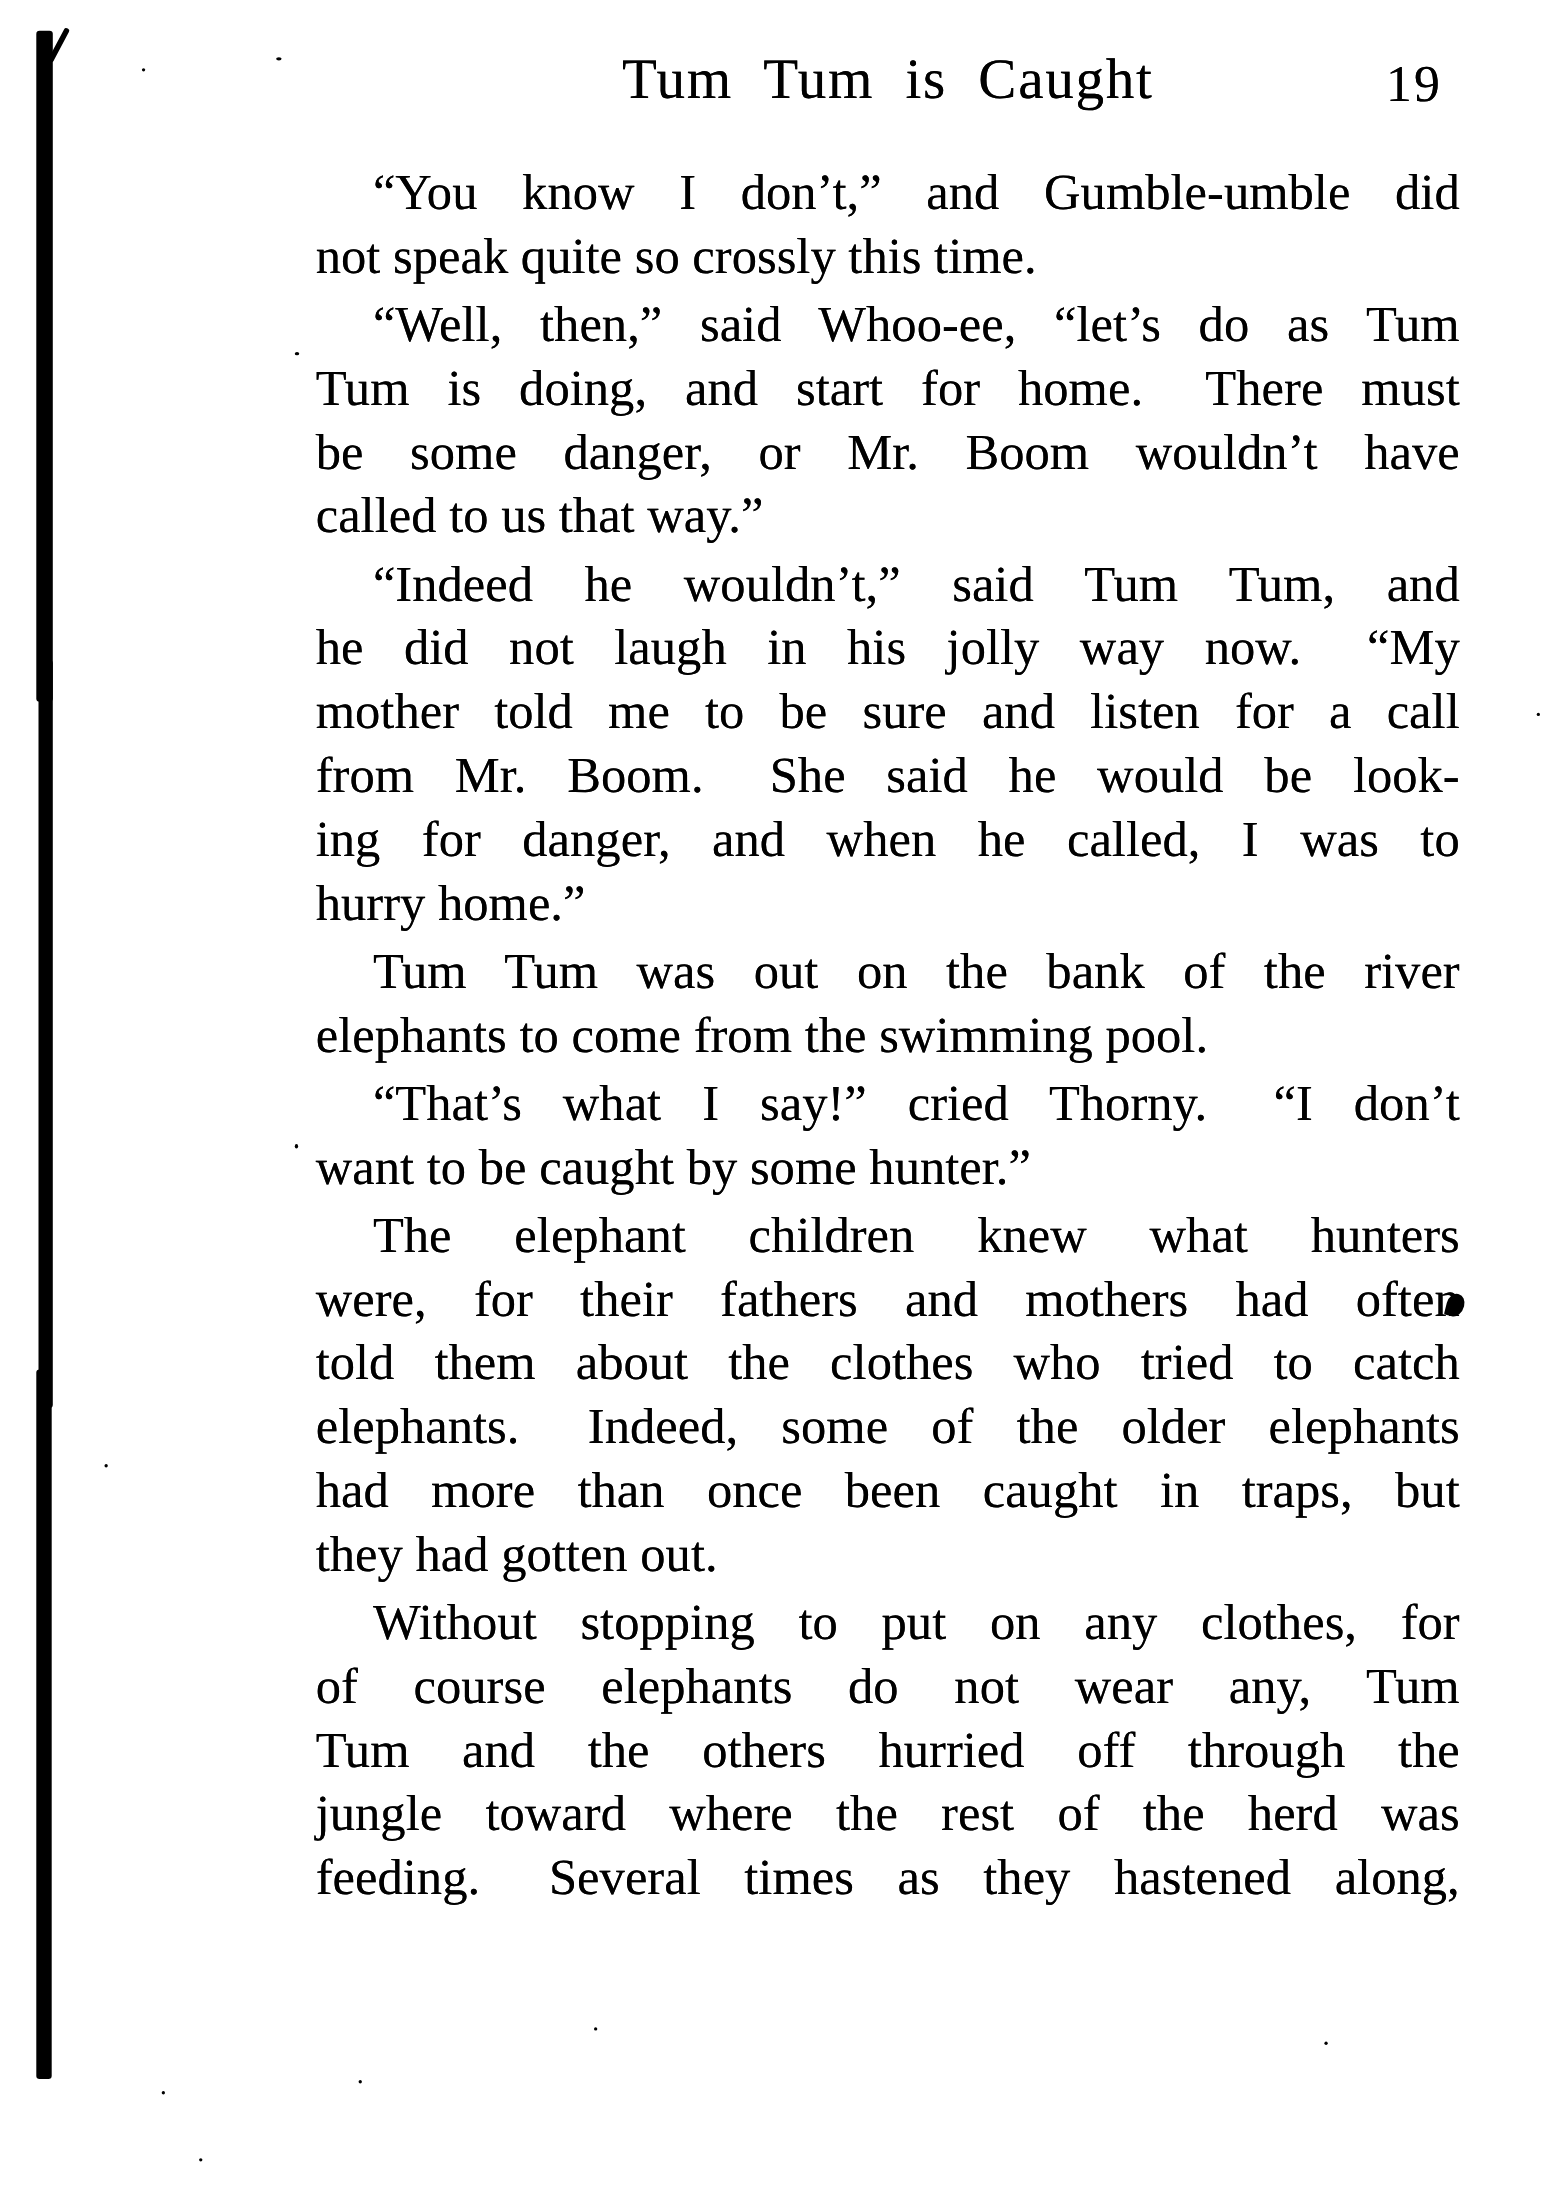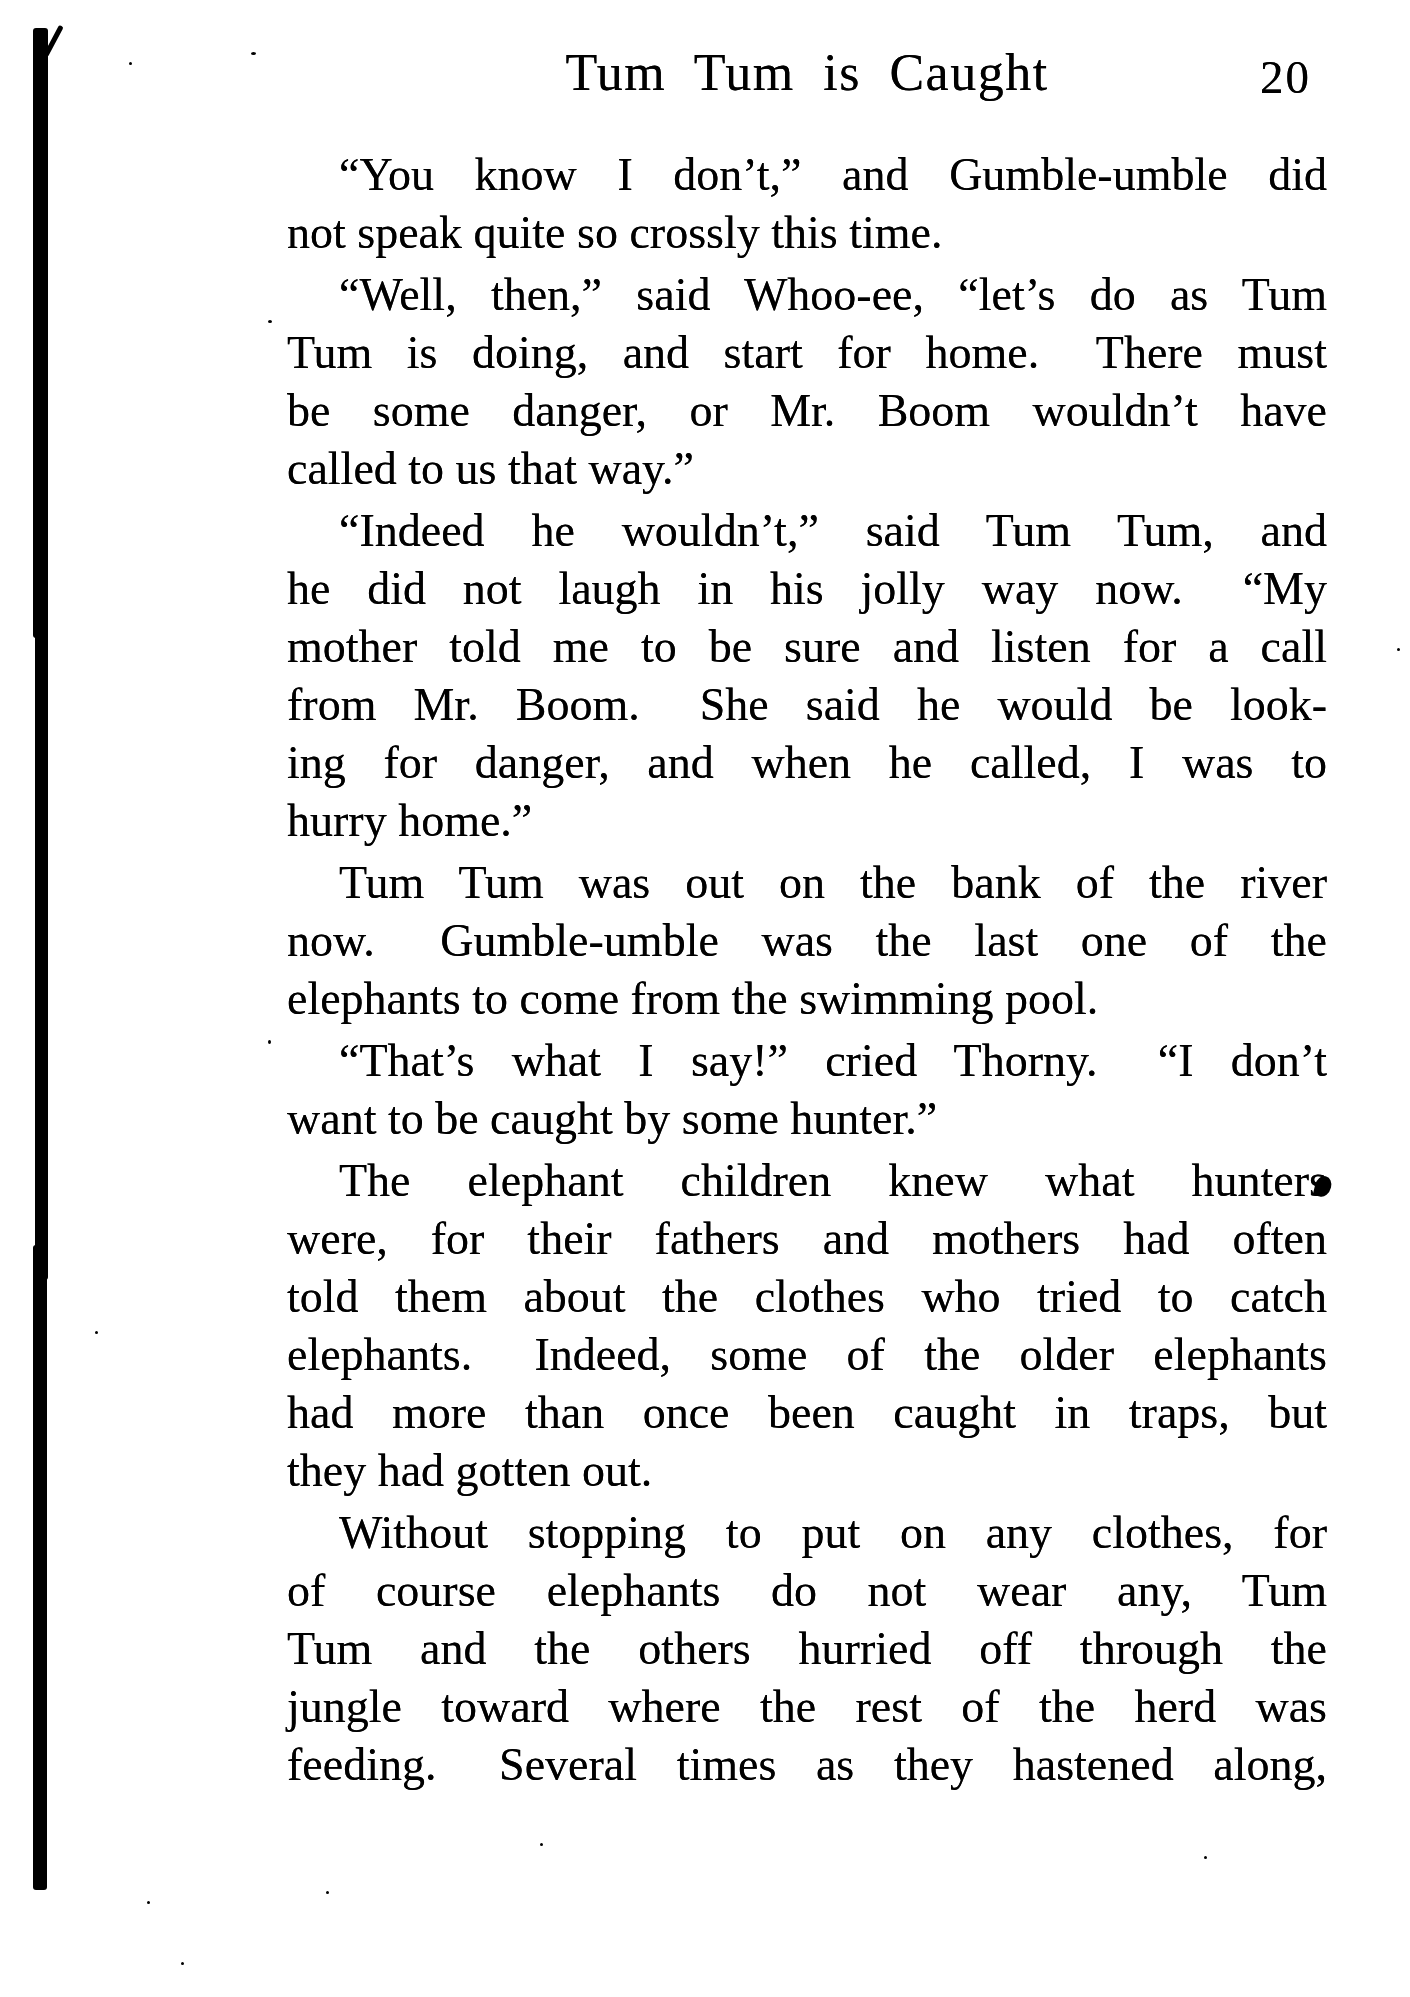--- a/index.html
+++ b/index.html
@@ -56,21 +56,21 @@
 <div class="page">
 
   <div class="spine-seg spine-a"></div>
   <div class="spine-seg spine-b"></div>
   <div class="spine-seg spine-c"></div>
   <div class="spine-tick"></div>
 
   <header class="running-head">
     <span class="chapter-title">Tum Tum is Caught</span>
   </header>
-  <div class="page-number">20</div>
+  <div class="page-number">19</div>
 
   <main class="body-text">
 
     <div class="para">
       <span class="line first">“You know I don’t,” and Gumble-umble did</span>
       <span class="line last">not speak quite so crossly this time.</span>
     </div>
 
     <div class="para">
       <span class="line first">“Well, then,” said Whoo-ee, “let’s do as Tum</span>
@@ -83,21 +83,20 @@
       <span class="line first">“Indeed he wouldn’t,” said Tum Tum, and</span>
       <span class="line">he did not laugh in his jolly way now.  “My</span>
       <span class="line">mother told me to be sure and listen for a call</span>
       <span class="line">from Mr. Boom.  She said he would be look-</span>
       <span class="line">ing for danger, and when he called, I was to</span>
       <span class="line last">hurry home.”</span>
     </div>
 
     <div class="para">
       <span class="line first">Tum Tum was out on the bank of the river</span>
-      <span class="line">now.  Gumble-umble was the last one of the</span>
       <span class="line last">elephants to come from the swimming pool.</span>
     </div>
 
 
     <div class="para">
       <span class="line first">“That’s what I say!” cried Thorny.  “I don’t</span>
       <span class="line last">want to be caught by some hunter.”</span>
     </div>
 
     <div class="para">

